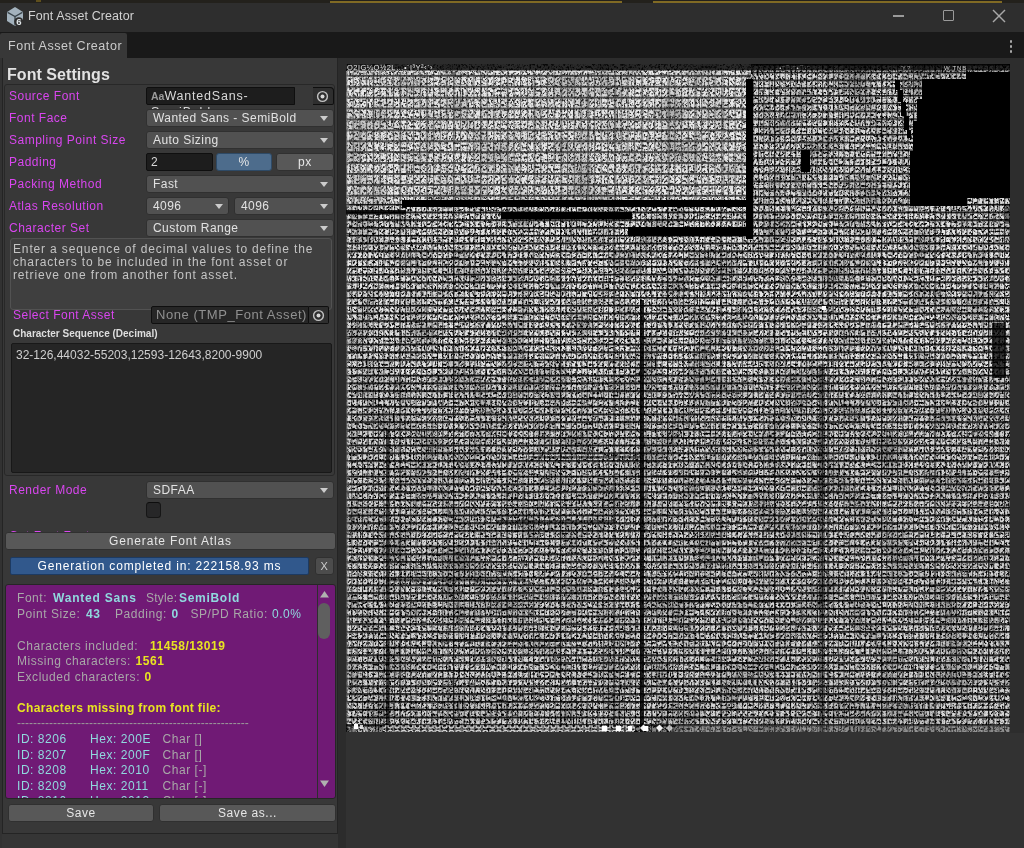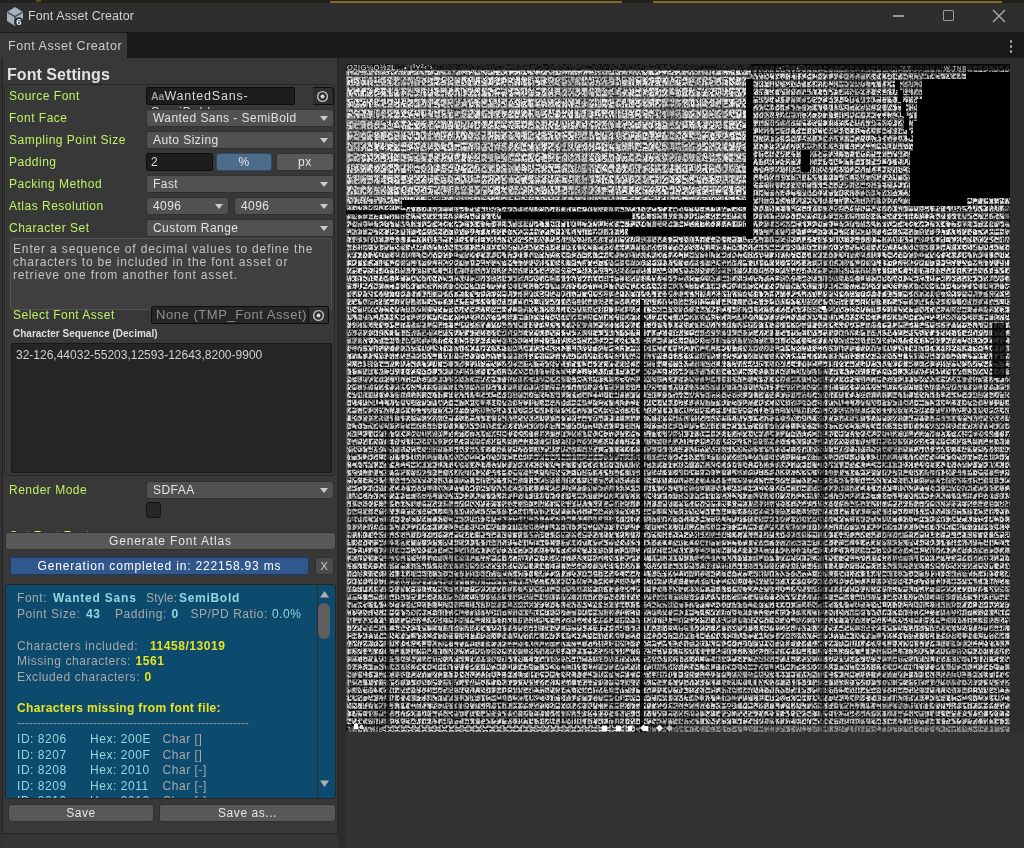--- a/index.html
+++ b/index.html
@@ -1,19 +1,19 @@
 <!DOCTYPE html>
 <html><head>
 <meta charset="utf-8">
 <style>
   * { margin:0; padding:0; box-sizing:border-box; }
   html,body { width:1024px; height:848px; overflow:hidden; background:#323232;
     font-family:"Liberation Sans", sans-serif; }
   .abs { position:absolute; }
-  .lbl { position:absolute; font-size:12px; letter-spacing:0.5px; color:#bef264; line-height:18px; }
+  .lbl { position:absolute; font-size:12px; letter-spacing:0.5px; color:#d946ef; line-height:18px; }
   .dd { position:absolute; height:18px; background:#515151; border:1px solid #303030;
     border-radius:3px; color:#e2e2e2; font-size:12px; letter-spacing:0.45px; line-height:16px; padding-left:6px; }
   .dd .arr { position:absolute; right:5px; top:6px; width:0; height:0;
     border-left:4px solid transparent; border-right:4px solid transparent;
     border-top:5px solid #cccccc; }
   .fld { position:absolute; height:18px; background:#1d1d1d; border:1px solid #0f0f0f;
     border-radius:2px; color:#d8d8d8; font-size:12px; line-height:16px; padding-left:4px; }
   .btn { position:absolute; background:#585858; border:1px solid #303030; border-radius:3px;
     color:#e6e6e6; font-size:12px; letter-spacing:0.55px; text-align:center; }
   .ol { position:absolute; font-size:12px; letter-spacing:0.55px; color:#a8a8a8; white-space:pre; }
@@ -108,21 +108,21 @@
 <div class="lbl" style="left:9px;top:481px;">Render Mode</div>
 <div class="dd" style="left:146px;top:481px;width:188px;">SDFAA<span class="arr"></span></div>
 <div class="lbl" style="left:9px;top:503px;margin-top:24px;">Get Font Features</div>
 <div class="abs" style="left:145.5px;top:502px;width:15.5px;height:16px;background:#272728;border:1px solid #161616;border-radius:3.5px;border-top-color:#0d0d0d;"></div>
 
 <div class="btn" style="left:5px;top:532px;width:331px;height:18px;line-height:16px;letter-spacing:0.85px;">Generate Font Atlas</div>
 
 <div class="abs" style="left:10px;top:557px;width:299px;height:18px;background:#31588c;border:1px solid #1d3a61;border-radius:2px;color:#ffffff;font-size:12px;letter-spacing:0.82px;line-height:16px;text-align:center;">Generation completed in: 222158.93 ms</div>
 <div class="btn" style="left:315px;top:557px;width:19px;height:18px;line-height:16px;background:#4c4c4c;color:#cccccc;font-size:11px;">X</div>
 
-<div class="abs" style="left:5px;top:584px;width:331px;height:215px;background:#0c4a6e;border:1px solid #262626;border-radius:3px;overflow:hidden;">
+<div class="abs" style="left:5px;top:584px;width:331px;height:215px;background:#701a75;border:1px solid #262626;border-radius:3px;overflow:hidden;">
   <div class="ol" style="left:11px;top:6px;">Font: </div>
     <div class="ol cy" style="left:47px;top:6px;font-weight:bold;letter-spacing:0.8px;">Wanted Sans</div>
   <div class="ol" style="left:140px;top:6px;letter-spacing:0.2px;">Style:</div>
     <div class="ol cy" style="left:173px;top:6px;font-weight:bold;letter-spacing:0.7px;">SemiBold</div>
   <div class="ol" style="left:11px;top:21.5px;">Point Size: </div>
     <div class="ol cy" style="left:80px;top:21.5px;font-weight:bold;">43</div>
   <div class="ol" style="left:109px;top:21.5px;">Padding: </div>
     <div class="ol cy" style="left:165.5px;top:21.5px;font-weight:bold;">0</div>
   <div class="ol" style="left:184.5px;top:21.5px;">SP/PD Ratio: </div>
     <div class="ol cy" style="left:266px;top:21.5px;font-weight:normal;">0.0%</div>

